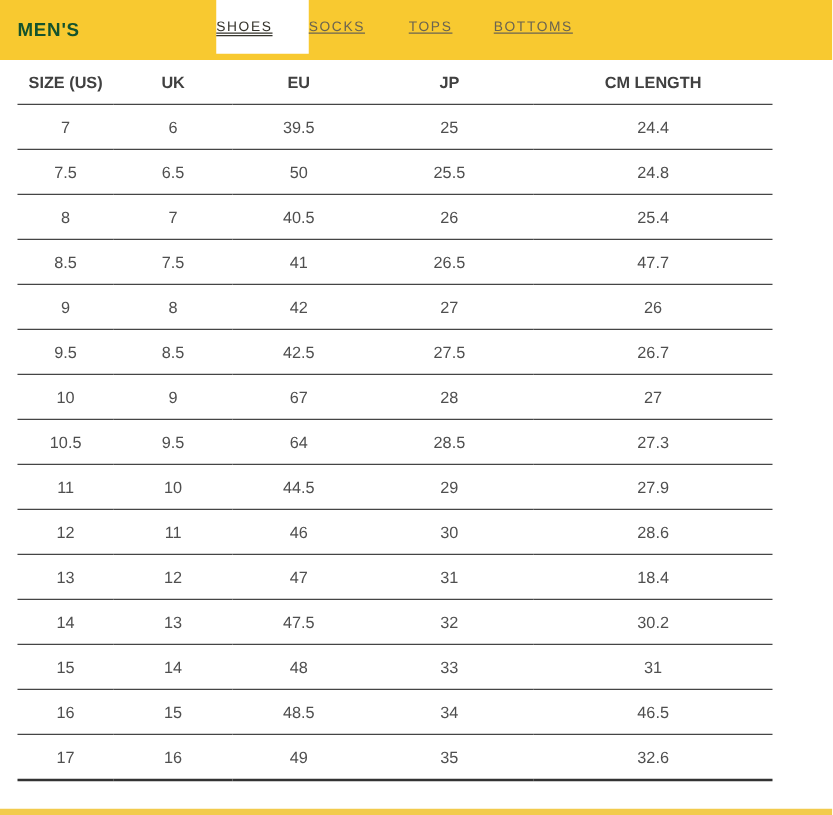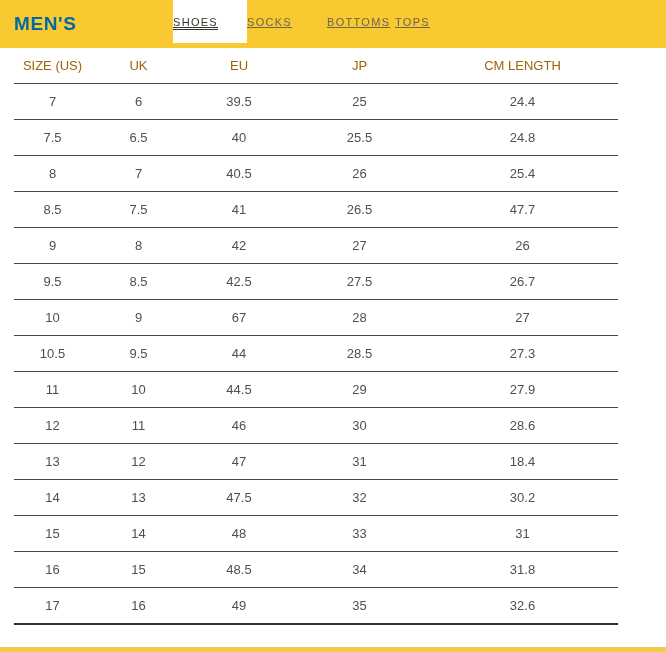--- a/index.html
+++ b/index.html
@@ -20,24 +20,24 @@
     position: relative;
     width: 100%;
     height: 48px;
     background: #F8C930;
   }
   .page-title {
     position: absolute;
     left: 14px;
     top: 50%;
     transform: translateY(-50%);
-    font-size: 19px;
+    font-size: 15px;
     font-weight: 700;
     letter-spacing: 0.6px;
-    color: #0369a1;
+    color: #14532d;
   }
   .tabs {
     position: absolute;
     left: 173px;
     top: 0;
     height: 43px;
     display: flex;
   }
   .tab {
     display: flex;
@@ -71,22 +71,22 @@
     table-layout: fixed;
   }
   .size-table col:nth-child(1) { width: 77px; }
   .size-table col:nth-child(2) { width: 95px; }
   .size-table col:nth-child(3) { width: 106px; }
   .size-table col:nth-child(4) { width: 135px; }
   .size-table col:nth-child(5) { width: 191px; }
   .size-table th {
     height: 33px;
     font-size: 13px;
-    font-weight: 400;
-    color: #a16207;
+    font-weight: 700;
+    color: #404040;
     text-align: center;
     vertical-align: middle;
     border-bottom: 1px solid #454545;
   }
   .size-table td {
     height: 33px;
     font-size: 13px;
     color: #4F4F4F;
     text-align: center;
     vertical-align: middle;
@@ -113,24 +113,24 @@
   <div class="header">
     <div class="page-title">MEN'S</div>
     <nav class="tabs" id="tabs">
         <div class="tab active">
           <span class="tab-label">SHOES</span>
         </div>
         <div class="tab">
           <span class="tab-label">SOCKS</span>
         </div>
         <div class="tab">
+          <span class="tab-label">TOPS</span>
+        </div>
+        <div class="tab">
           <span class="tab-label">BOTTOMS</span>
-        </div>
-        <div class="tab">
-          <span class="tab-label">TOPS</span>
         </div>
       </nav>
   </div>
 
   <table class="size-table">
     <colgroup>
       <col>
         <col>
         <col>
         <col>
@@ -149,21 +149,21 @@
         <tr>
           <td>7</td>
           <td>6</td>
           <td>39.5</td>
           <td>25</td>
           <td>24.4</td>
         </tr>
         <tr>
           <td>7.5</td>
           <td>6.5</td>
-          <td>40</td>
+          <td>50</td>
           <td>25.5</td>
           <td>24.8</td>
         </tr>
         <tr>
           <td>8</td>
           <td>7</td>
           <td>40.5</td>
           <td>26</td>
           <td>25.4</td>
         </tr>
@@ -191,21 +191,21 @@
         <tr>
           <td>10</td>
           <td>9</td>
           <td>67</td>
           <td>28</td>
           <td>27</td>
         </tr>
         <tr>
           <td>10.5</td>
           <td>9.5</td>
-          <td>44</td>
+          <td>64</td>
           <td>28.5</td>
           <td>27.3</td>
         </tr>
         <tr>
           <td>11</td>
           <td>10</td>
           <td>44.5</td>
           <td>29</td>
           <td>27.9</td>
         </tr>
@@ -235,21 +235,21 @@
           <td>14</td>
           <td>48</td>
           <td>33</td>
           <td>31</td>
         </tr>
         <tr>
           <td>16</td>
           <td>15</td>
           <td>48.5</td>
           <td>34</td>
-          <td>31.8</td>
+          <td>46.5</td>
         </tr>
         <tr>
           <td>17</td>
           <td>16</td>
           <td>49</td>
           <td>35</td>
           <td>32.6</td>
         </tr>
       </tbody>
   </table>

